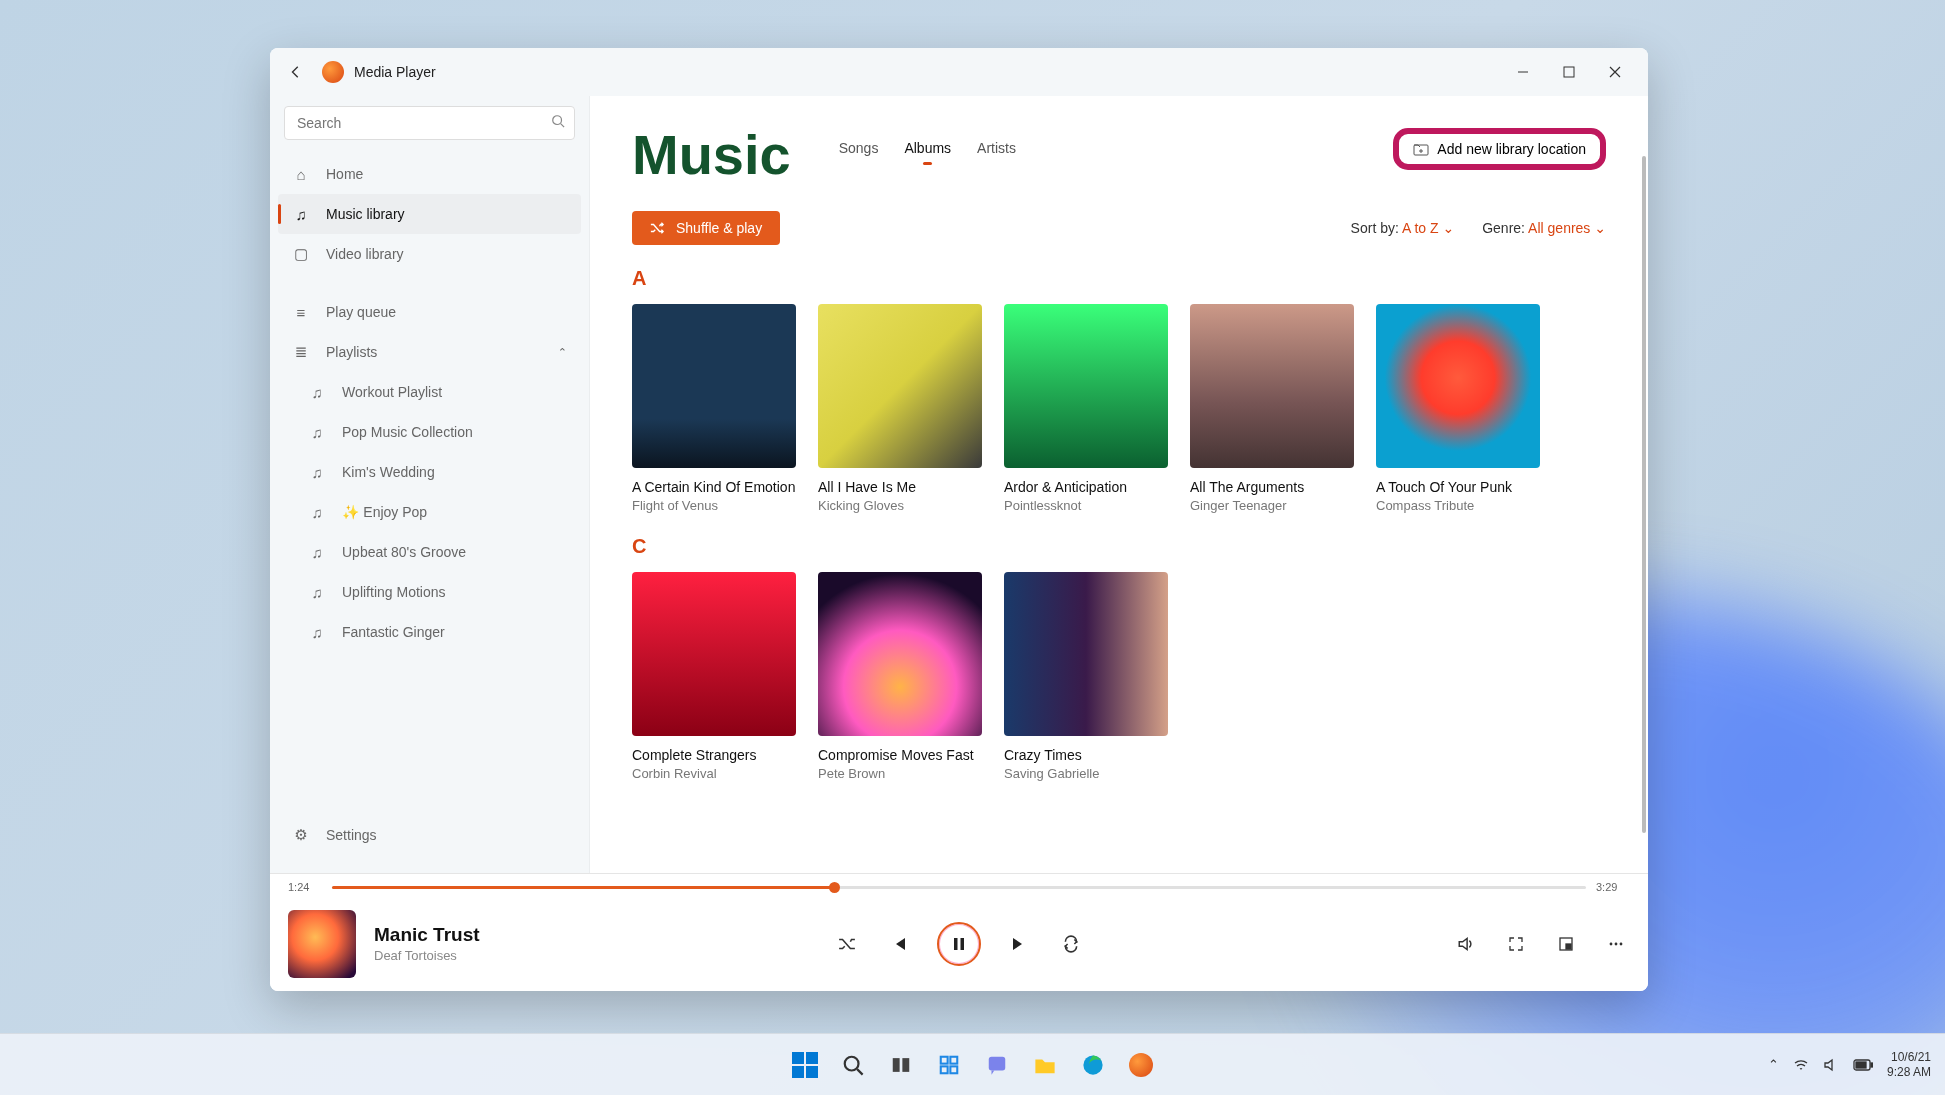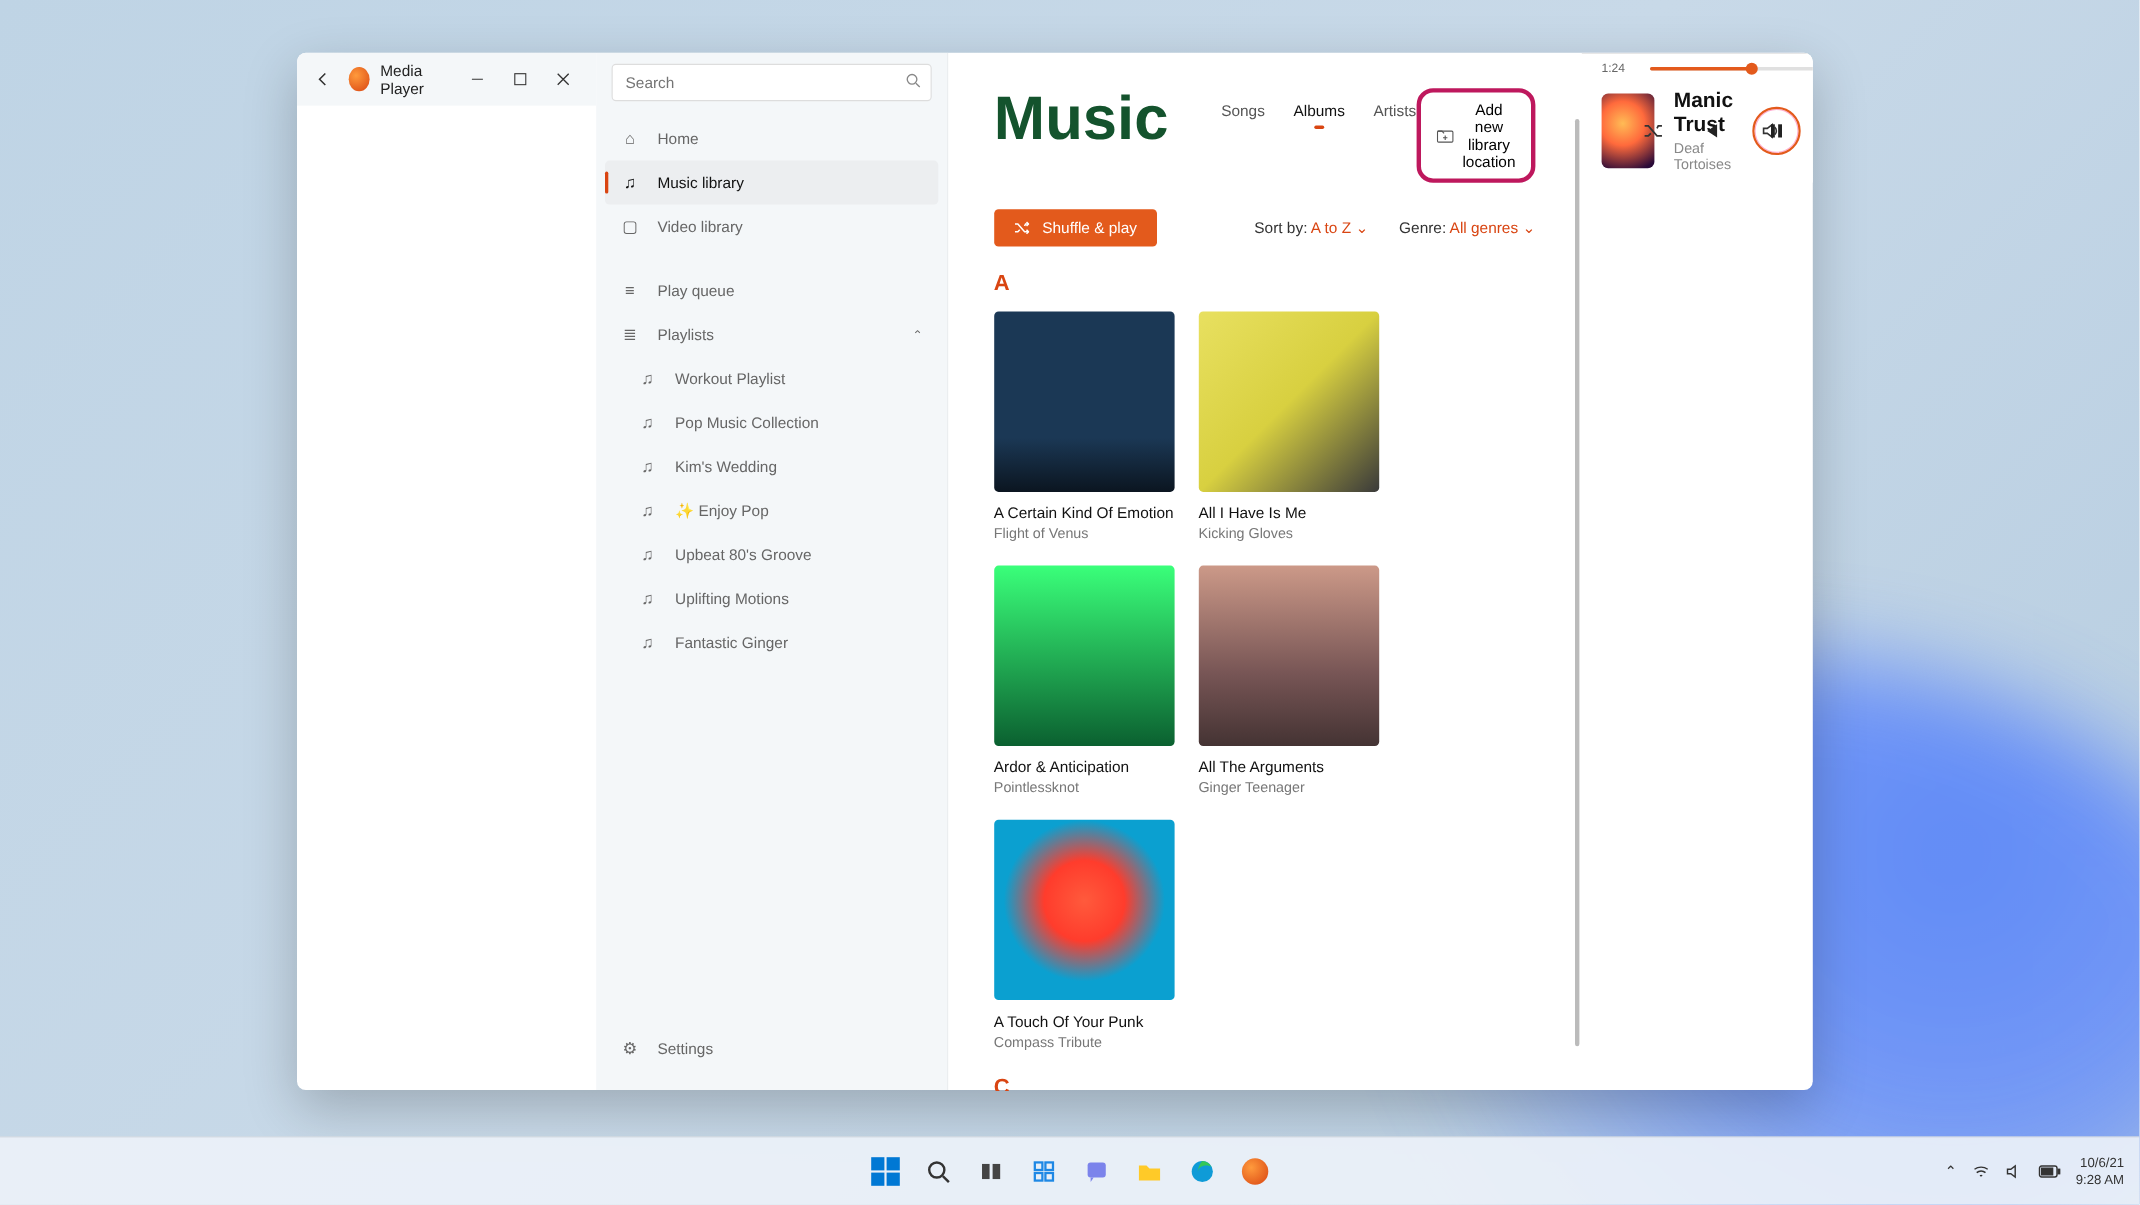--- a/index.html
+++ b/index.html
@@ -1,18 +1,18 @@
 <!DOCTYPE html>
 <html><head>
 <meta charset="utf-8">
 <style>
 *{box-sizing:border-box;margin:0;padding:0;font-family:"Segoe UI",Arial,sans-serif}
 body{background:linear-gradient(135deg,#bfd4e5 0%,#c8d9e8 50%,#b5cce0 100%);width:1945px;height:1095px;overflow:hidden;position:relative}
 .bg-blob{position:absolute;bottom:-100px;right:-100px;width:900px;height:600px;background:radial-gradient(circle at 70% 30%,#3a6eff 0%,#5580ff 30%,transparent 70%);opacity:0.7;filter:blur(40px);border-radius:50%}
-.window{position:absolute;left:270px;top:48px;width:1378px;height:943px;background:#ffffff;border-radius:8px;box-shadow:0 16px 48px rgba(0,0,0,0.22);overflow:hidden;display:flex;flex-direction:row}
+.window{position:absolute;left:270px;top:48px;width:1378px;height:943px;background:#ffffff;border-radius:8px;box-shadow:0 16px 48px rgba(0,0,0,0.22);overflow:hidden;display:flex;flex-direction:column}
 .titlebar{height:48px;display:flex;align-items:center;padding:0 10px;background:#f4f7f9}
 .tb-back{width:32px;height:32px;display:flex;align-items:center;justify-content:center;cursor:pointer;color:#333;font-size:15px}
 .tb-logo{width:22px;height:22px;border-radius:50%;background:radial-gradient(circle at 35% 35%,#ff9a3c,#d94512);margin:0 10px}
 .tb-title{font-size:14px;color:#222}
 .tb-spacer{flex:1}
 .tb-btn{width:46px;height:46px;display:flex;align-items:center;justify-content:center;cursor:pointer;font-size:12px;color:#333}
 .body{flex:1;display:flex;min-height:0}
 .sidebar{width:320px;background:#f4f7f9;padding:10px 0;display:flex;flex-direction:column;border-right:1px solid rgba(0,0,0,0.04)}
 .search-box{margin:0 14px 14px 14px;position:relative}
 .search-box input{width:100%;height:34px;border:1px solid #ddd;border-radius:4px;padding:0 30px 0 12px;font-size:14px;background:#fff}
@@ -26,21 +26,21 @@
 .nav-item .chev{margin-left:auto;font-size:11px;color:#666}
 .nav-sub{padding-left:30px}
 .settings-item{margin-top:auto}
 .main{flex:1;overflow:auto;padding:26px 42px 30px 42px;position:relative}
 .main-head{display:flex;align-items:flex-start;justify-content:space-between}
 .page-title{font-size:56px;font-weight:700;color:#14532d}
 .tabs{display:flex;gap:26px;margin-left:48px;margin-top:18px;font-size:14px}
 .tab{cursor:pointer;color:#555;padding-bottom:6px;position:relative}
 .tab.active{color:#111}
 .tab.active::after{content:"";position:absolute;left:40%;right:40%;bottom:-3px;height:3px;background:#d94512;border-radius:2px}
-.add-lib{border:4px solid #be185d;background:#fff;padding:7px 14px;border-radius:15px;font-size:14px;cursor:pointer;display:flex;align-items:center;gap:8px;margin-top:6px}
+.add-lib{border:6px solid #be185d;background:#fff;padding:7px 14px;border-radius:15px;font-size:14px;cursor:pointer;display:flex;align-items:center;gap:8px;margin-top:6px}
 .toolbar{display:flex;align-items:center;margin-top:24px}
 .shuffle-btn{background:#e35a1c;color:#fff;border:none;padding:9px 18px;border-radius:4px;font-size:14px;cursor:pointer;display:flex;align-items:center;gap:12px}
 .tool-spacer{flex:1}
 .sort-label,.genre-label{font-size:14px;color:#333;margin-left:28px}
 .sort-val{color:#d94512;cursor:pointer}
 .section-letter{margin-top:22px;font-size:20px;font-weight:600;color:#d94512}
 .albums{display:flex;gap:22px;margin-top:14px;flex-wrap:wrap}
 .album{width:164px;cursor:pointer}
 .album-art{width:164px;height:164px;border-radius:4px;background:#ccc}
 .album-title{font-size:14px;font-weight:400;color:#111;margin-top:10px;line-height:1.3}
@@ -256,20 +256,37 @@
               <div class="album-title">All The Arguments</div>
               <div class="album-artist">Ginger Teenager</div>
             </div>
             <div class="album">
               <div class="album-art art-a5"></div>
               <div class="album-title">A Touch Of Your Punk</div>
               <div class="album-artist">Compass Tribute</div>
             </div>
           </div>
           <div class="section-letter">C</div>
+          <div class="albums">
+            <div class="album">
+              <div class="album-art art-c1"></div>
+              <div class="album-title">Complete Strangers</div>
+              <div class="album-artist">Corbin Revival</div>
+            </div>
+            <div class="album">
+              <div class="album-art art-c2"></div>
+              <div class="album-title">Compromise Moves Fast</div>
+              <div class="album-artist">Pete Brown</div>
+            </div>
+            <div class="album">
+              <div class="album-art art-c3"></div>
+              <div class="album-title">Crazy Times</div>
+              <div class="album-artist">Saving Gabrielle</div>
+            </div>
+          </div>
         </div>
     </div>
   </div>
 
   <div class="player">
     <div class="progress-row">
       <span class="time">1:24</span>
       <div class="track">
         <div class="track-fill" id="tfill" style="width: 40%;"></div>
         <div class="track-thumb" id="tthumb" style="left: calc(40% - 5px);"></div>

